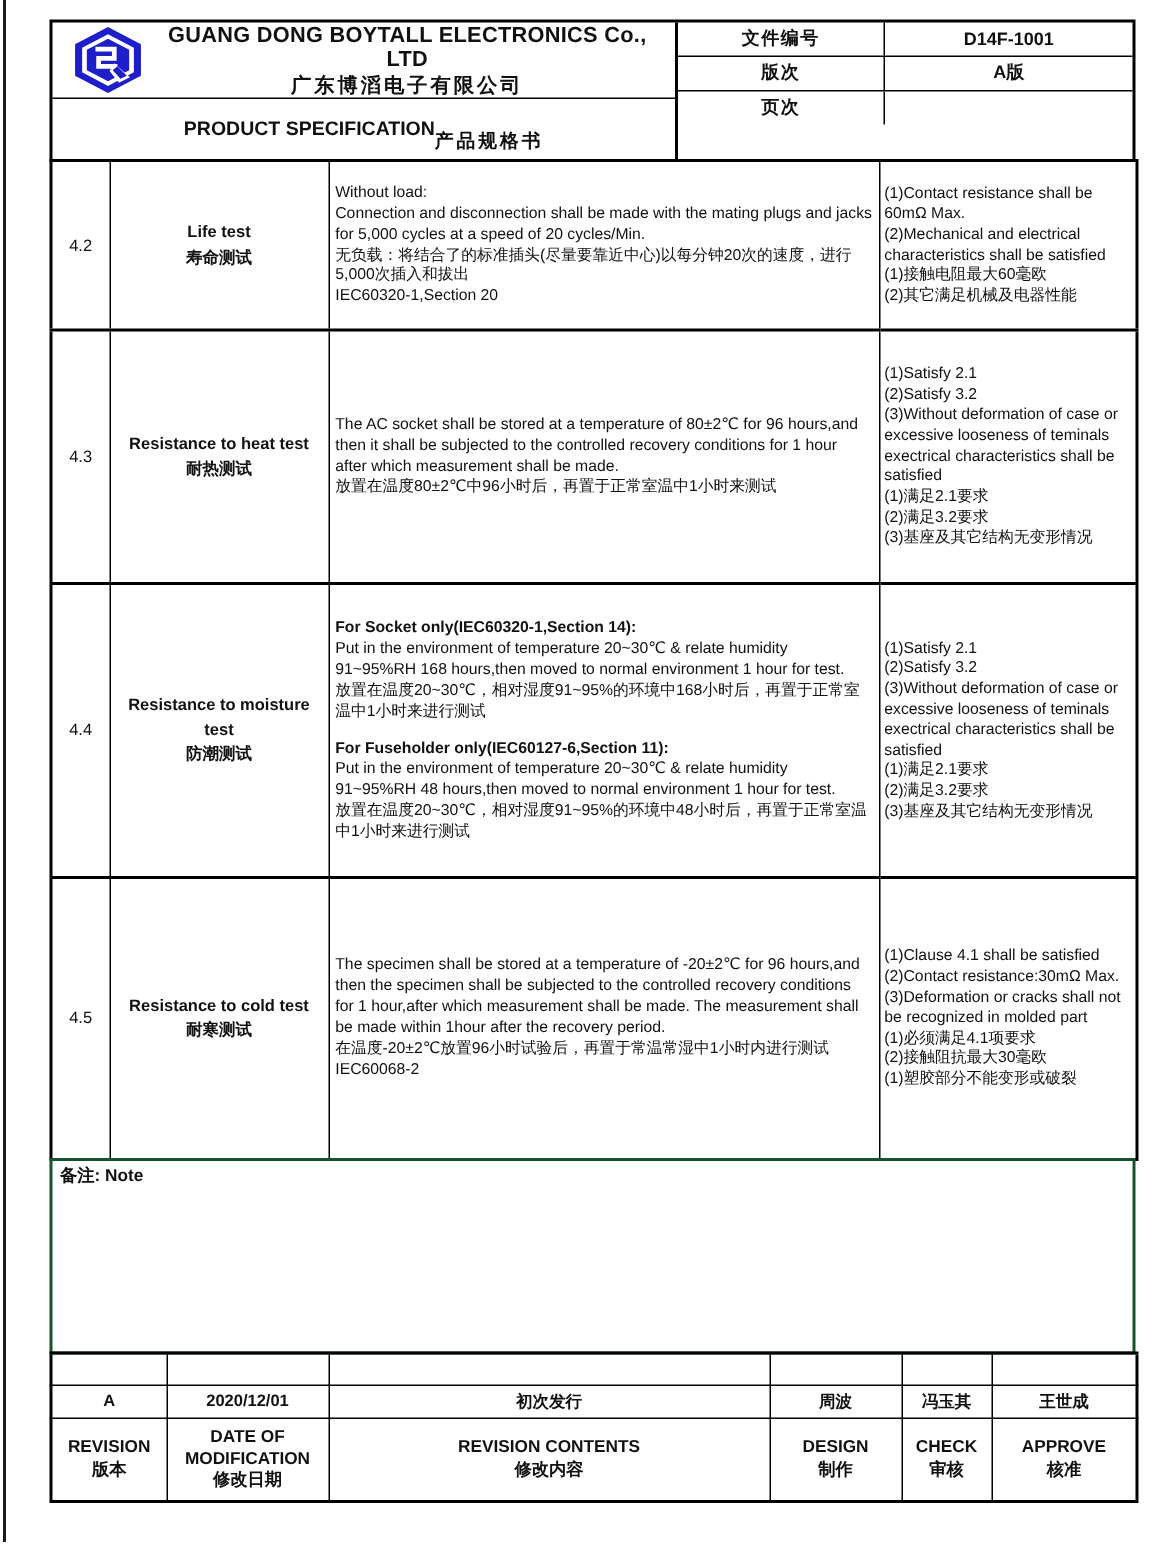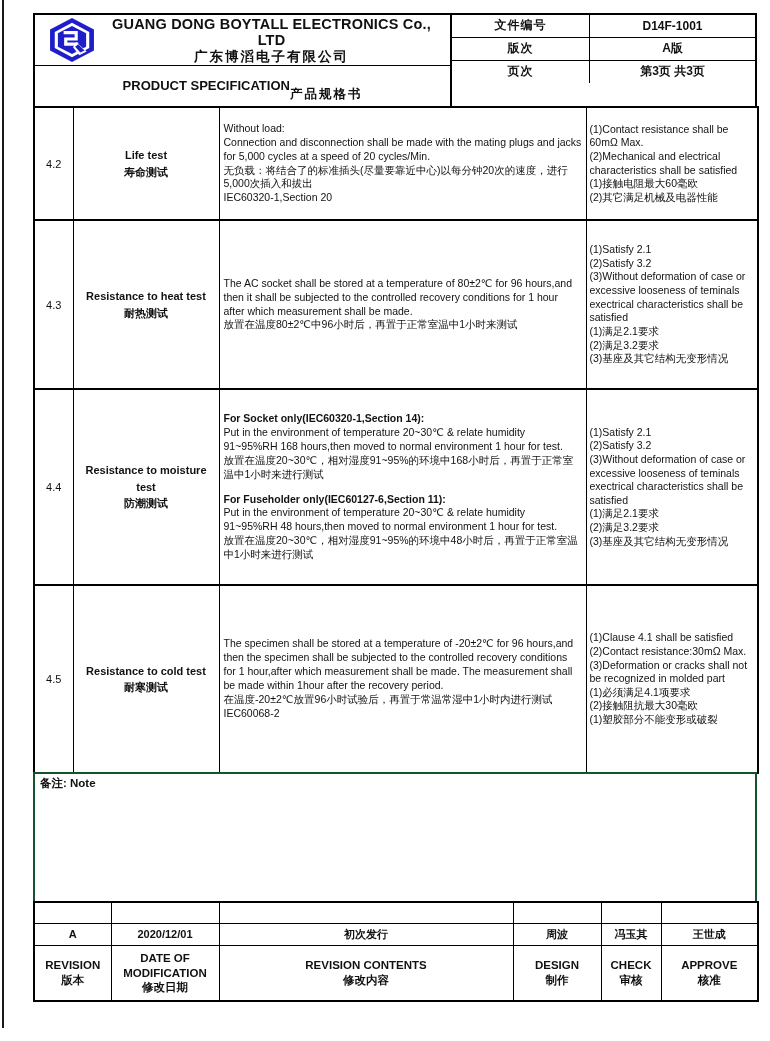--- a/index.html
+++ b/index.html
@@ -92,21 +92,20 @@
       <div class="info-row">
         <div class="info-label">文件编号</div>
         <div class="info-value">D14F-1001</div>
       </div>
       <div class="info-row">
         <div class="info-label">版次</div>
         <div class="info-value">A版</div>
       </div>
       <div class="info-row">
         <div class="info-label">页次</div>
-        <div class="info-value">第3页  共3页</div>
       </div>
     </div>
   </div>
 
   <table class="spec-table">
     <colgroup>
         <col style="width:39px">
         <col style="width:146px">
         <col style="width:367px">
         <col style="width:172px">

